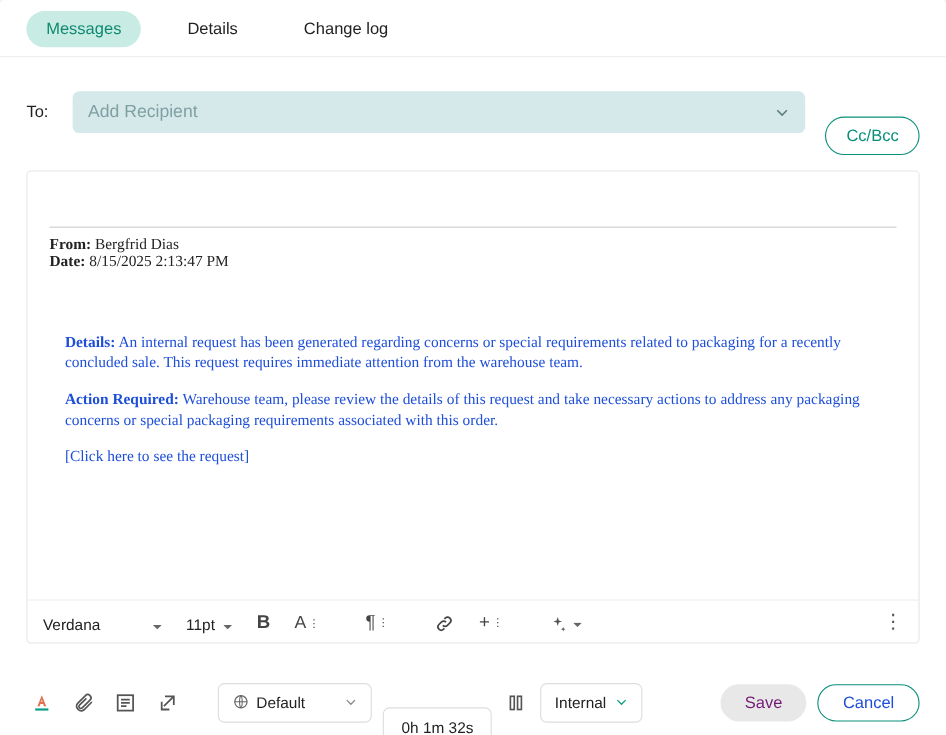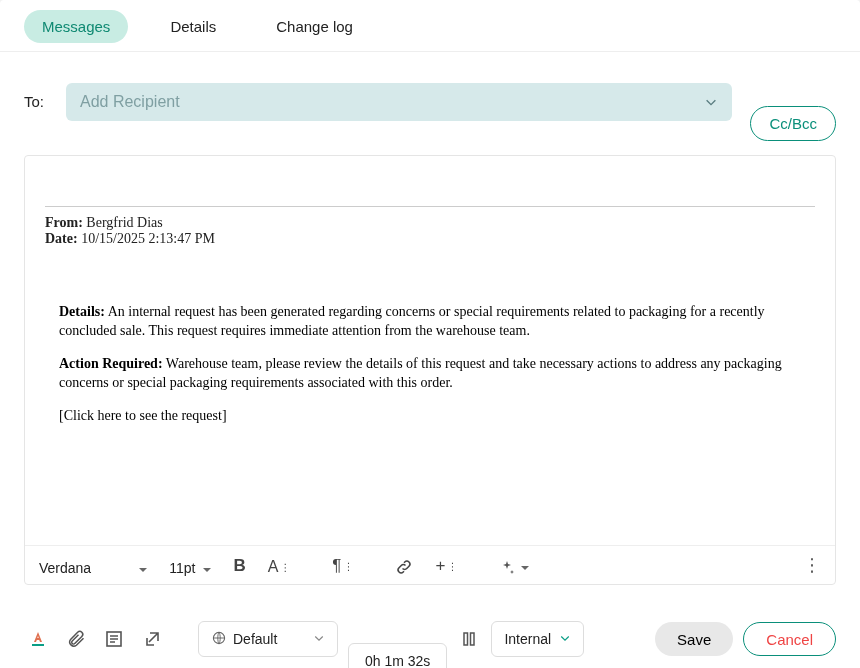--- a/index.html
+++ b/index.html
@@ -73,21 +73,21 @@
     min-height: 430px;
     position: relative;
   }
   .email-body {
     padding: 50px 20px 20px 20px;
     font-family: Liberation Serif, serif;
     font-size: 14px;
   }
   .hr { border-top: 1px solid #ccc; margin-bottom: 8px; }
   .hdr-line b { font-weight: bold; }
-  .details-block { margin-top: 56px; padding: 0 14px; line-height: 1.35; color:#000000; }
+  .details-block { margin-top: 56px; padding: 0 14px; line-height: 1.35; color:#1d4ed8; }
   .details-block p { margin: 0 0 14px 0; }
   .toolbar {
     display: flex;
     align-items: flex-end;
     gap: 22px;
     border-top: 1px solid #eee;
     padding: 8px 14px;
     font-size: 14px;
     position: absolute;
     left: 0; right: 0; bottom: 0;
@@ -118,22 +118,22 @@
     border: 1px solid #ddd; border-radius: 6px;
     height: 36px; padding: 15px 16px;
     display:flex; align-items:center;
     font-size: 14px;
     margin-top: 44px;
   }
   .pill {
     height: 34px; border-radius: 20px; padding: 0 22px;
     display:flex; align-items:center; cursor:pointer; font-size:15px;
   }
-  .save { background:#e8e8e8; color:#000000; }
-  .cancel { border:1px solid #0a8f7a; color:#ef4444; }
+  .save { background:#e8e8e8; color:#701a75; }
+  .cancel { border:1px solid #0a8f7a; color:#1d4ed8; }
   .resize-grip {
     position:absolute; right:4px; bottom:2px; color:#bbb; font-size:11px;
   }
 </style>
 </head>
 <body>
 
 <div class="panel">
 
   <div class="tabs">
@@ -157,21 +157,21 @@
 
   <div class="editor-wrap">
     <div class="email-body">
       <div class="hr"></div>
       <div class="hdr-line">
         <b>From:</b>
         <span>Bergfrid Dias</span>
       </div>
       <div class="hdr-line">
         <b>Date:</b>
-        <span>10/15/2025 2:13:47 PM</span>
+        <span>8/15/2025 2:13:47 PM</span>
       </div>
 
       <div class="details-block">
         <p>
           <b>Details:</b>
           <span>An internal request has been generated regarding concerns or special requirements related to packaging for a recently concluded sale. This request requires immediate attention from the warehouse team.</span>
         </p>
         <p>
           <b>Action Required:</b>
           <span>Warehouse team, please review the details of this request and take necessary actions to address any packaging concerns or special packaging requirements associated with this order.</span>

